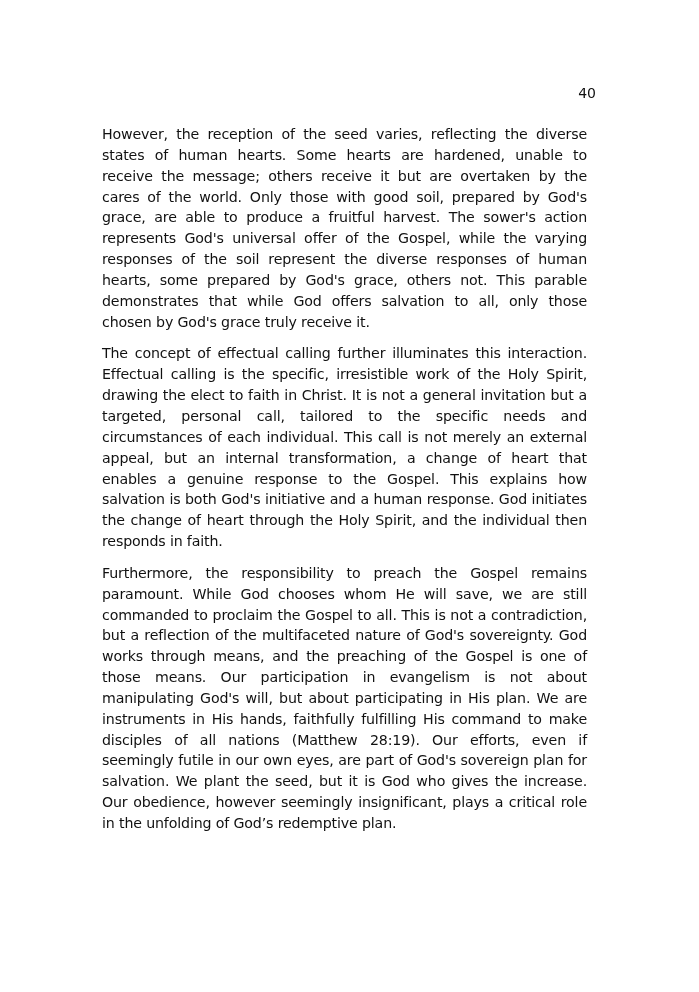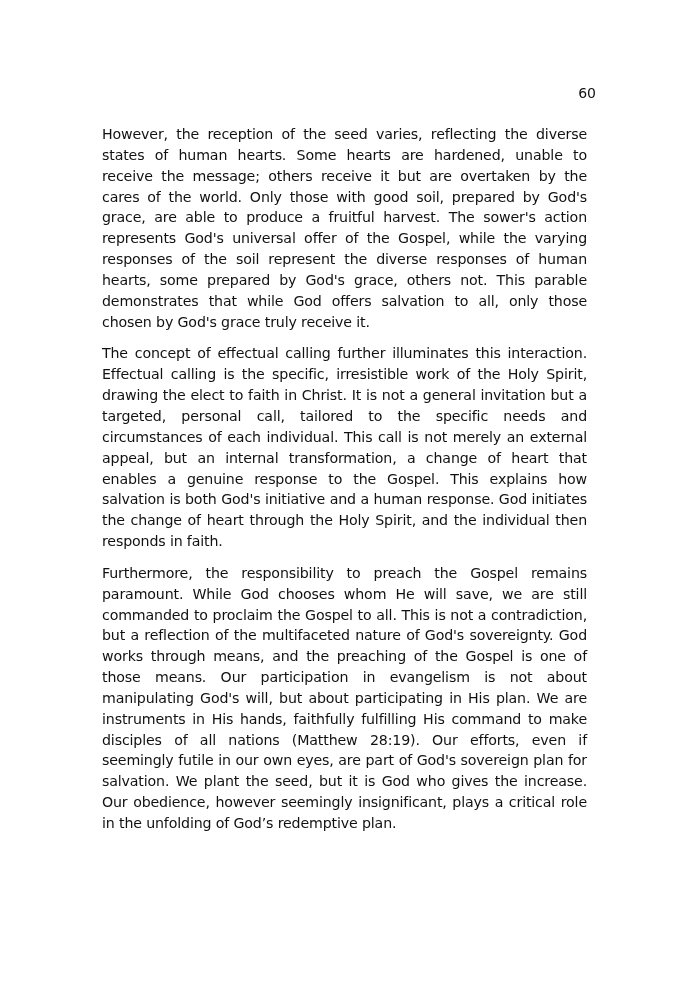--- a/index.html
+++ b/index.html
@@ -12,19 +12,19 @@
     position: absolute; top: 124px; left: 102px; width: 494px;
     font-family: "DejaVu Sans", sans-serif; font-size: 14.2px;
     line-height: 20.85px; color: #111; text-align: justify;
     letter-spacing: -0.15px;
   }
   .content p { margin: 0 9px 11px 0; }
 </style>
 </head>
 <body>
 
-<div class="page-number">60</div>
+<div class="page-number">40</div>
 
 <div class="content">
   <p>However, the reception of the seed varies, reflecting the diverse states of human hearts. Some hearts are hardened, unable to receive the message; others receive it but are overtaken by the cares of the world. Only those with good soil, prepared by God's grace, are able to produce a fruitful harvest. The sower's action represents God's universal offer of the Gospel, while the varying responses of the soil represent the diverse responses of human hearts, some prepared by God's grace, others not. This parable demonstrates that while God offers salvation to all, only those chosen by God's grace truly receive it.</p>
   <p>The concept of effectual calling further illuminates this interaction. Effectual calling is the specific, irresistible work of the Holy Spirit, drawing the elect to faith in Christ. It is not a general invitation but a targeted, personal call, tailored to the specific needs and circumstances of each individual. This call is not merely an external appeal, but an internal transformation, a change of heart that enables a genuine response to the Gospel. This explains how salvation is both God's initiative and a human response. God initiates the change of heart through the Holy Spirit, and the individual then responds in faith.</p>
   <p>Furthermore, the responsibility to preach the Gospel remains paramount. While God chooses whom He will save, we are still commanded to proclaim the Gospel to all. This is not a contradiction, but a reflection of the multifaceted nature of God's sovereignty. God works through means, and the preaching of the Gospel is one of those means. Our participation in evangelism is not about manipulating God's will, but about participating in His plan. We are instruments in His hands, faithfully fulfilling His command to make disciples of all nations (Matthew 28:19). Our efforts, even if seemingly futile in our own eyes, are part of God's sovereign plan for salvation. We plant the seed, but it is God who gives the increase. Our obedience, however seemingly insignificant, plays a critical role in the unfolding of God’s redemptive plan.</p>
 </div>
 
 </body></html>

